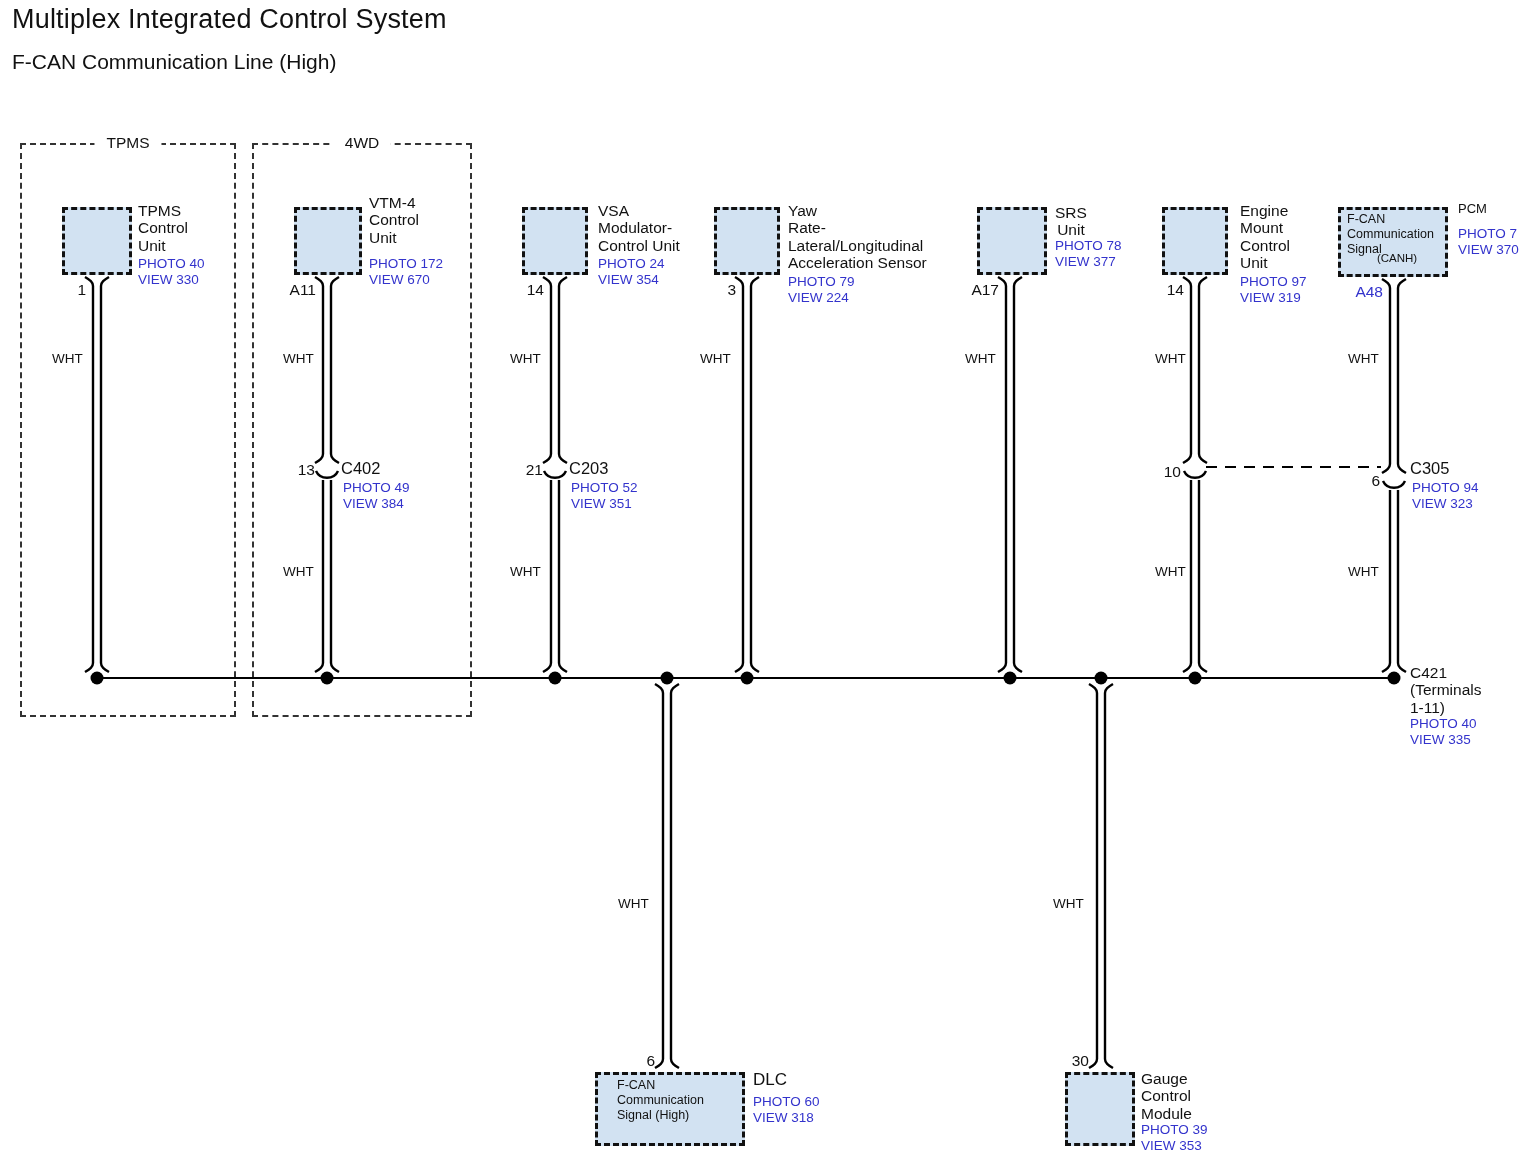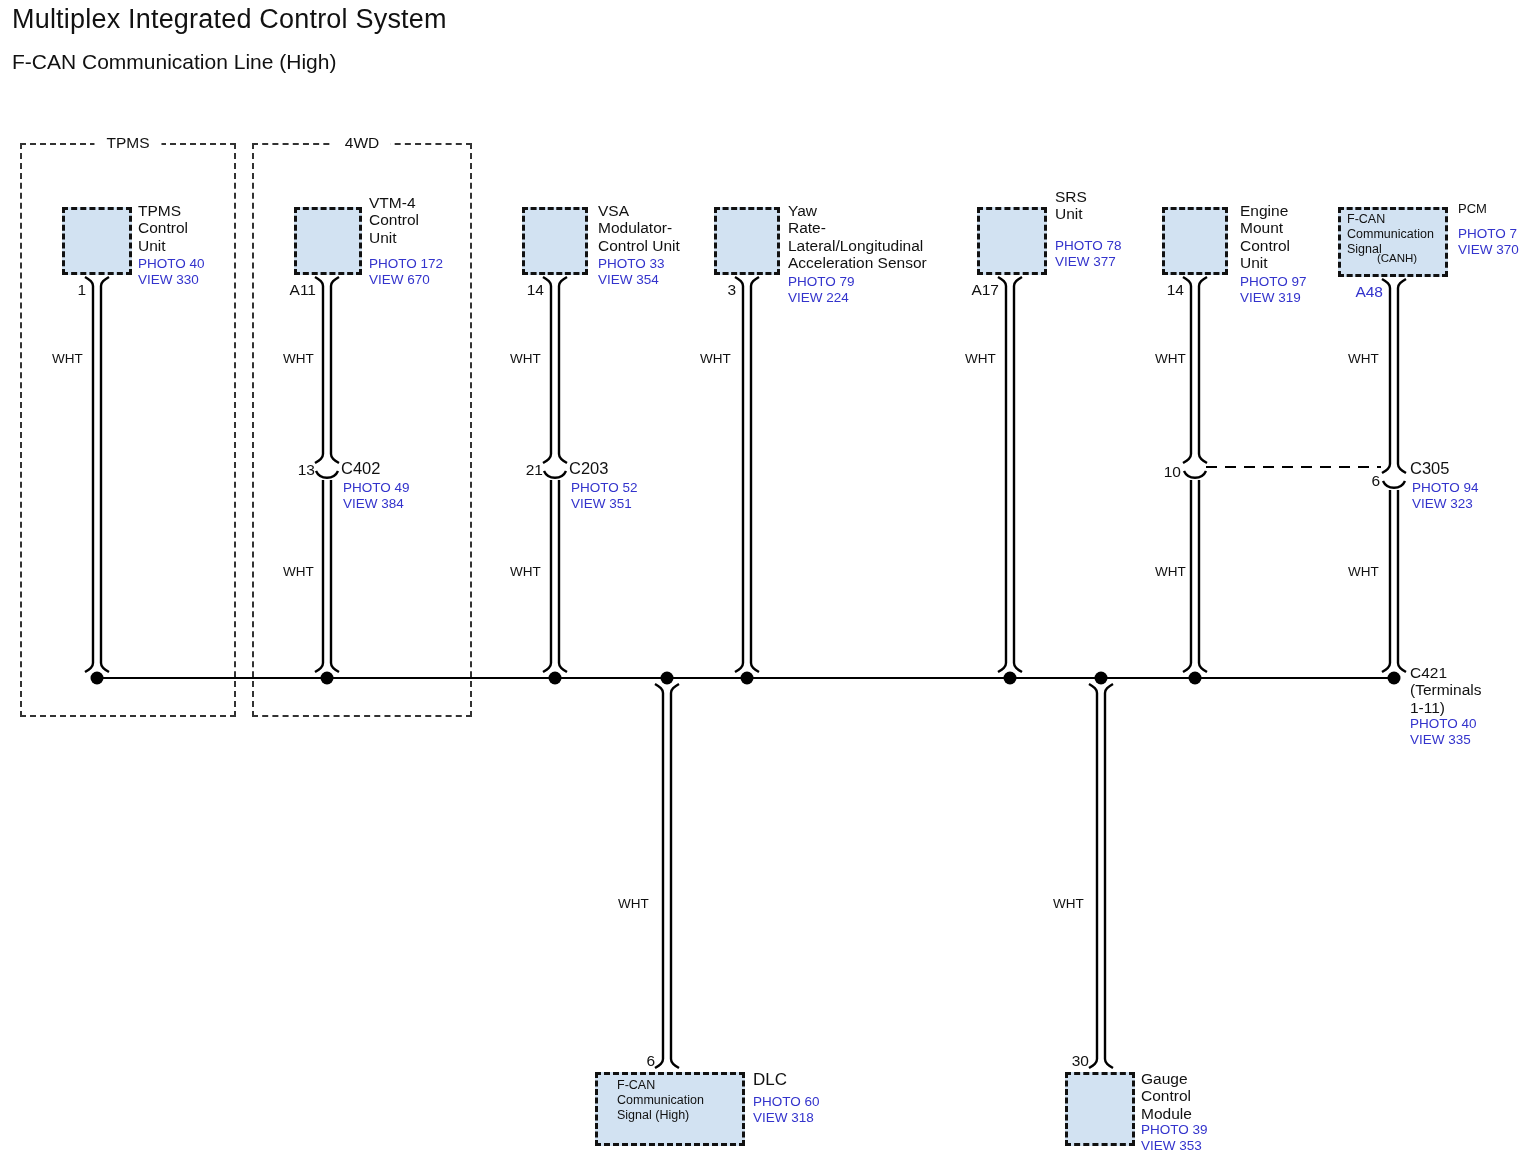--- a/index.html
+++ b/index.html
@@ -60,32 +60,32 @@
 Control
 Unit</div>
   <div class="pv" style="left:369px;top:256px;">
     <span>PHOTO 172</span>
     <span>VIEW 670</span>
   </div>
   <div class="lbl" style="left:598px;top:202px;">VSA
 Modulator-
 Control Unit</div>
   <div class="pv" style="left:598px;top:256px;">
-    <span>PHOTO 33</span>
+    <span>PHOTO 24</span>
     <span>VIEW 354</span>
   </div>
   <div class="lbl" style="left:788px;top:202px;">Yaw
 Rate-
 Lateral/Longitudinal
 Acceleration Sensor</div>
   <div class="pv" style="left:788px;top:274px;">
     <span>PHOTO 79</span>
     <span>VIEW 224</span>
   </div>
-  <div class="lbl" style="left:1055px;top:188px;">SRS
+  <div class="lbl" style="left:1055px;top:204px;text-align:center;">SRS
 Unit</div>
   <div class="pv" style="left:1055px;top:238px;">
     <span>PHOTO 78</span>
     <span>VIEW 377</span>
   </div>
   <div class="lbl" style="left:1240px;top:202px;">Engine
 Mount
 Control
 Unit</div>
   <div class="pv" style="left:1240px;top:274px;">

